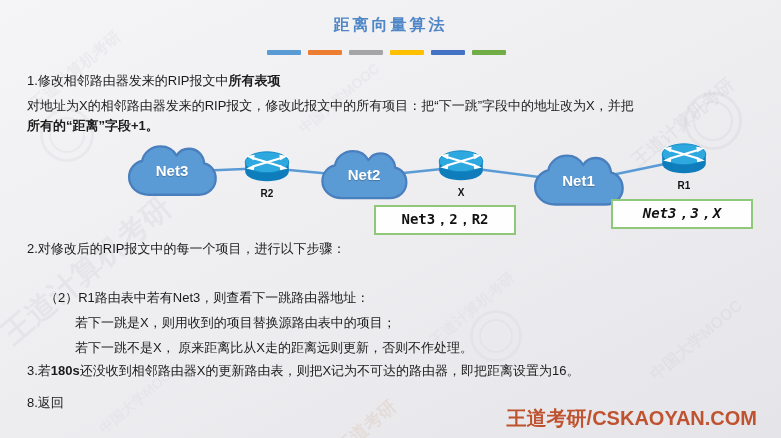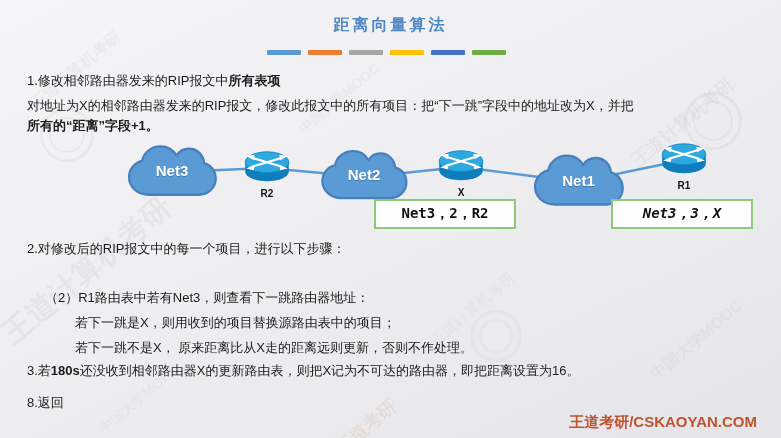--- a/index.html
+++ b/index.html
@@ -28,21 +28,21 @@
   .cloud{position:absolute;display:flex;align-items:center;justify-content:center;}
   .cloud svg{position:absolute;inset:0;width:100%;height:100%;}
   .cloud .lbl{position:relative;color:#fff;font-weight:bold;font-size:15px;
               text-shadow:0 1px 1px rgba(0,0,0,.25);margin-top:-4px;}
   .router{position:absolute;width:52px;text-align:center;}
   .router .lbl{font-weight:bold;font-size:10px;margin-top:-1px;color:#111;}
   .rbox{position:absolute;width:138px;height:26px;background:#fdfefd;
         border:2px solid #90c87a;display:flex;align-items:center;justify-content:center;
         font-family:"DejaVu Sans Mono",monospace;font-size:14px;font-weight:600;color:#111;}
   
-  .footer{position:absolute;right:24px;bottom:6px;font-size:15px;font-weight:bold;color:#c0532f;}
+  .footer{position:absolute;right:24px;bottom:6px;font-size:20px;font-weight:bold;color:#c0532f;}
 </style>
 </head>
 <body>
 
 <div class="slide">
 
   <span class="wm" style="left:-18px;top:250px;font-size:30px;opacity:.09;">王道计算机考研</span>
   <span class="wm" style="left:20px;top:60px;font-size:16px;opacity:.08;">王道计算机考研</span>
   <span class="wm" style="left:290px;top:90px;font-size:14px;opacity:.07;">中国大学MOOC</span>
   <span class="wm" style="left:620px;top:110px;font-size:18px;opacity:.09;">王道计算机考研</span>
@@ -138,21 +138,21 @@
         <line x1="41" y1="9.5" x2="11" y2="18.5"></line>
         <polygon points="4,7.5 13,6 12,12" stroke="none"></polygon>
         <polygon points="48,20.5 39,16.5 40,22.5" stroke="none"></polygon>
         <polygon points="48,7.5 39,6 40,12" stroke="none"></polygon>
         <polygon points="4,20.5 13,16.5 12,22.5" stroke="none"></polygon>
       </g>
     </svg>
     <div class="lbl">R1</div>
   </div>
 
-  <div class="rbox" style="left:374px;top:199px;">Net3，2，R2</div>
+  <div class="rbox" style="left:374px;top:205px;">Net3，2，R2</div>
   <div class="rbox" style="left:611px;top:199px;font-style:italic;">Net3，3，X</div>
 
   <div class="t" style="left:27px;top:240px;">2.对修改后的RIP报文中的每一个项目，进行以下步骤：</div>
   <div class="t" style="left:45px;top:289px;">（2）R1路由表中若有Net3，则查看下一跳路由器地址：</div>
   <div class="t" style="left:75px;top:314px;">若下一跳是X，则用收到的项目替换源路由表中的项目；</div>
   <div class="t" style="left:75px;top:339px;">若下一跳不是X， 原来距离比从X走的距离远则更新，否则不作处理。</div>
   <div class="t" style="left:27px;top:362px;"><span>3.若</span><span class="b">180s</span><span>还没收到相邻路由器X的更新路由表，则把X记为不可达的路由器，即把距离设置为16。</span></div>
   <div class="t" style="left:27px;top:394px;">8.返回</div>
 
   <div class="footer">王道考研/CSKAOYAN.COM</div>

